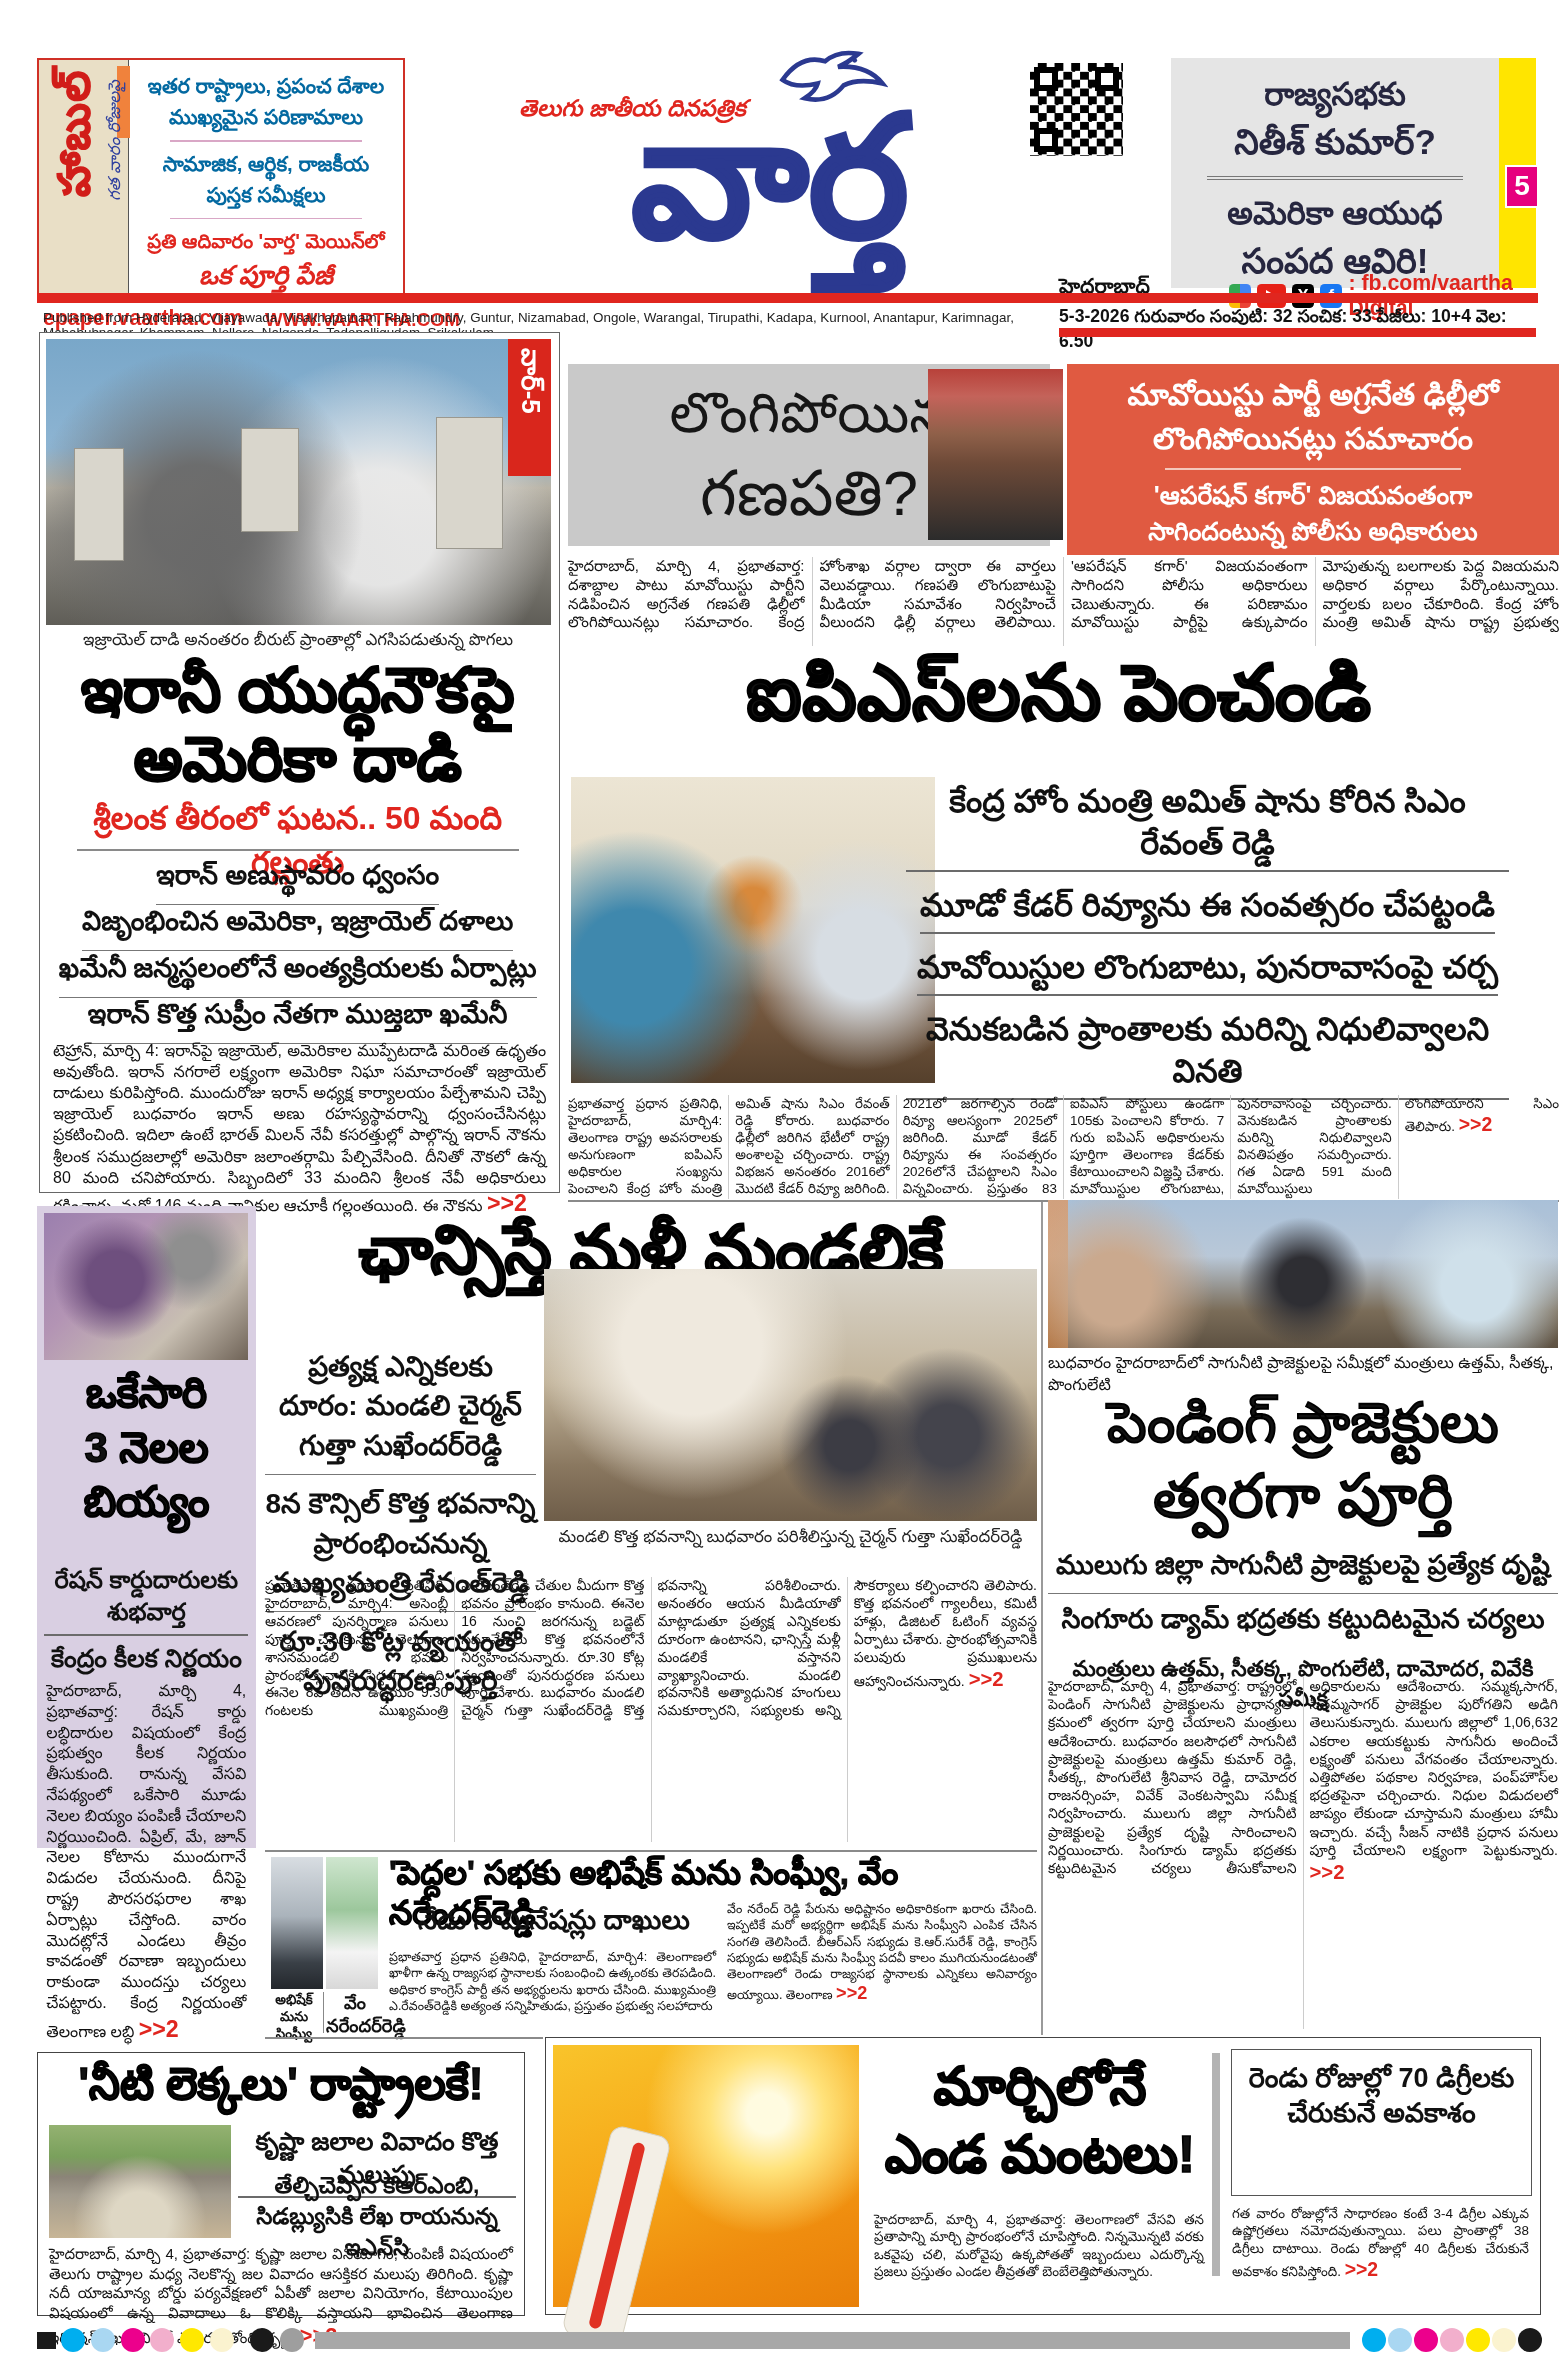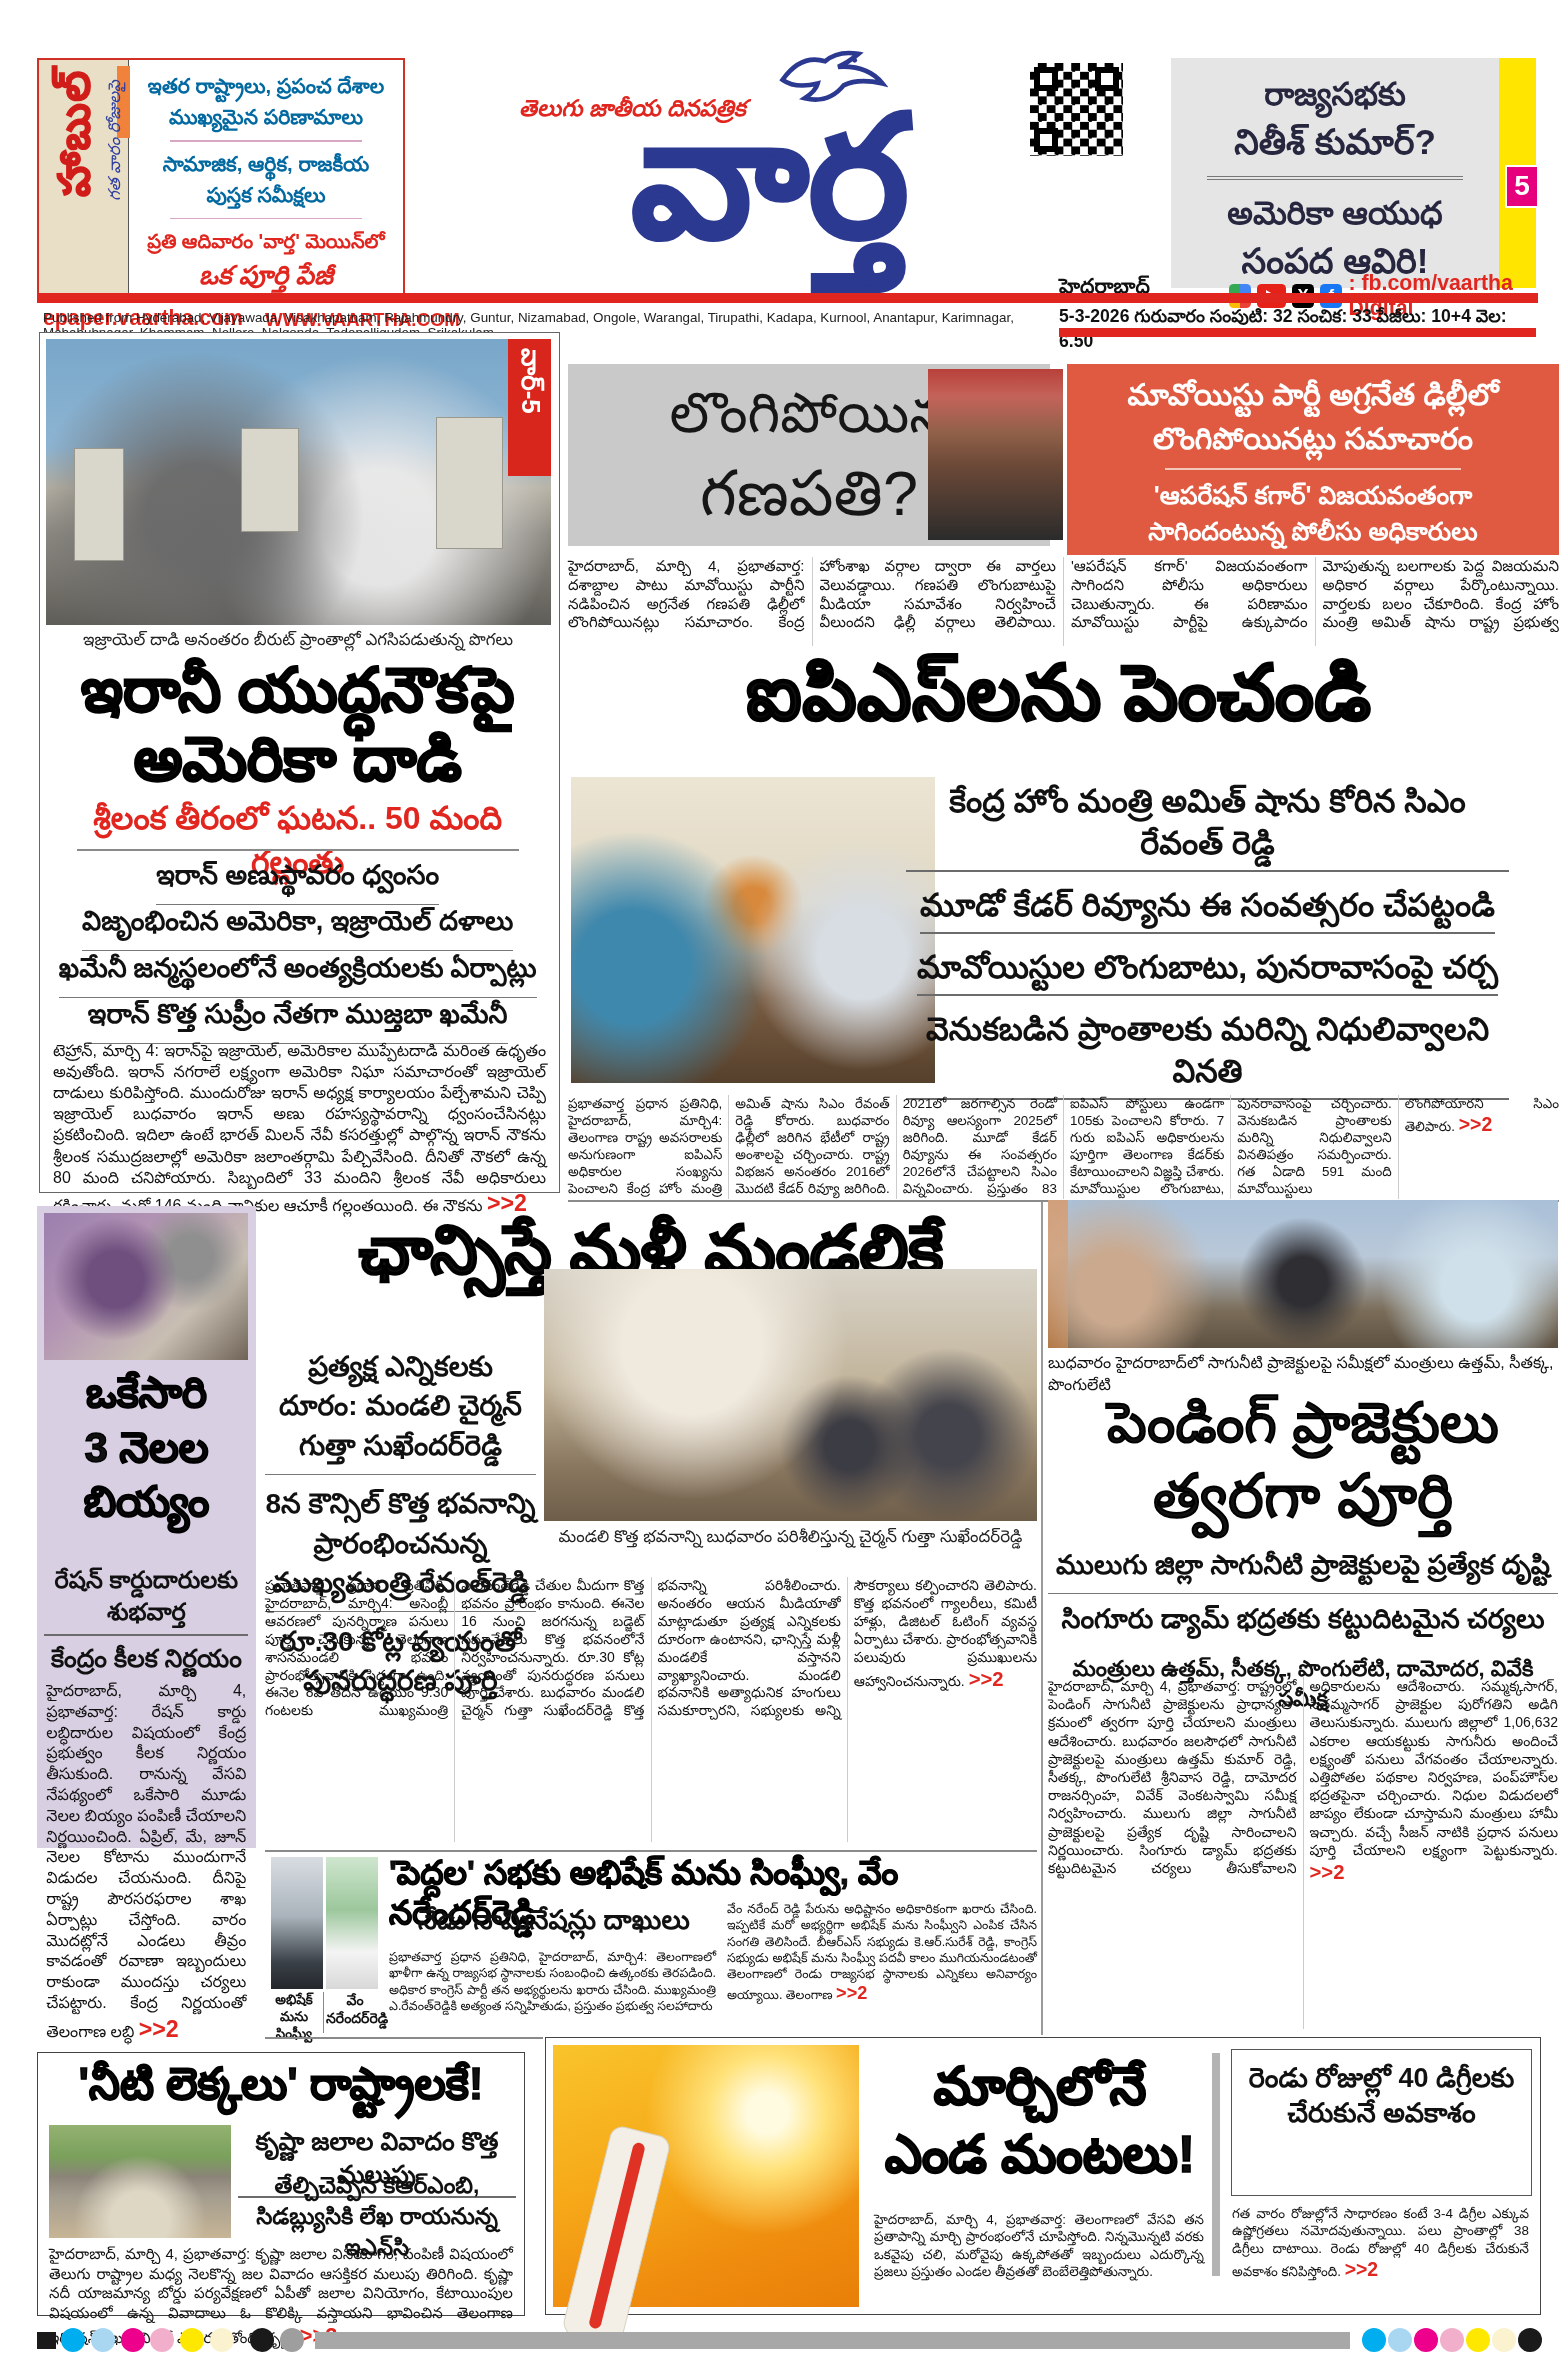--- a/index.html
+++ b/index.html
@@ -152,21 +152,21 @@
   .psub.u{border-bottom:1.9px solid #777;}
   .psub.small{font-size:22px;}
   .proj-body{left:1048px;top:1677px;width:510px;height:352px;font-size:14px;line-height:1.3;
       column-count:2;column-gap:13px;column-rule:0.9px solid #ccc;}
 
   
   .rs-box{left:265px;top:1853px;width:772px;height:182px;}
   .rs-p1{left:5.6px;top:3.7px;width:52px;height:132px;background:linear-gradient(180deg,#d8dde2 0%,#aab3bb 45%,#3a4047 80%,#23272c 100%);}
   .rs-p2{left:61px;top:3.7px;width:52px;height:132px;background:linear-gradient(180deg,#cfe6cf 0%,#9cc79c 40%,#f4f4f4 72%,#d8d8d8 100%);}
   .rs-l1{position:absolute;left:0;top:139px;width:58px;font-size:13.4px;font-weight:bold;text-align:center;line-height:1.25;}
-  .rs-l2{position:absolute;left:61px;top:139px;width:58px;font-size:14px;font-weight:bold;text-align:center;line-height:1.25;}
+  .rs-l2{position:absolute;left:61px;top:139px;width:58px;font-size:18px;font-weight:bold;text-align:center;line-height:1.25;}
   .rs-ldiv{position:absolute;left:58px;top:139px;width:0.9px;height:41px;background:#888;}
   .rs-h{position:absolute;left:124px;top:0;width:647px;font-size:33px;font-weight:bold;-webkit-text-stroke:0.9px #000;line-height:1.2;}
   .rs-sub{position:absolute;left:124px;top:52px;width:330px;font-size:27px;font-weight:bold;text-align:center;}
   .rs-b1{position:absolute;left:124px;top:96px;width:327px;font-size:12.5px;line-height:1.3;}
   .rs-b2{position:absolute;left:462px;top:48px;width:310px;font-size:12.5px;line-height:1.3;}
 
   
   .water-box{left:37px;top:2052px;width:486px;height:262px;border:1.9px solid #444;}
   .water-h{position:absolute;left:0;top:5.6px;width:100%;text-align:center;font-size:44px;font-weight:bold;-webkit-text-stroke:1.4px #000;}
   .water-photo{position:absolute;left:11px;top:72px;width:182px;height:113px;
@@ -408,21 +408,21 @@
       </div>
     </div>
     <div class="heat-h">
       <div class="l1">మార్చిలోనే</div>
       <div class="l2">ఎండ మంటలు!</div>
     </div>
     <div class="heat-body-left just">హైదరాబాద్, మార్చి 4, ప్రభాతవార్త: తెలంగాణలో వేసవి తన ప్రతాపాన్ని మార్చి ప్రారంభంలోనే చూపిస్తోంది. నిన్నమొన్నటి వరకు ఒకవైపు చలి, మరోవైపు ఉక్కపోతతో ఇబ్బందులు ఎదుర్కొన్న ప్రజలు ప్రస్తుతం ఎండల తీవ్రతతో బెంబేలెత్తిపోతున్నారు.</div>
     <div class="heat-vbar"></div>
     <div class="heat-right">
       <div class="hr2">
-        <div>రెండు రోజుల్లో 40 డిగ్రీలకు</div>
+        <div>రెండు రోజుల్లో 70 డిగ్రీలకు</div>
         <div>చేరుకునే అవకాశం</div>
       </div>
     </div>
     <div class="heat-body-right just">
       <span>గత వారం రోజుల్లోనే సాధారణం కంటే 3-4 డిగ్రీల ఎక్కువ ఉష్ణోగ్రతలు నమోదవుతున్నాయి. పలు ప్రాంతాల్లో 38 డిగ్రీలు దాటాయి. రెండు రోజుల్లో 40 డిగ్రీలకు చేరుకునే అవకాశం కనిపిస్తోంది.</span>
       <span class="cont">&gt;&gt;2</span>
     </div>
   </div>
 
   <div class="abs graybar2"></div>

